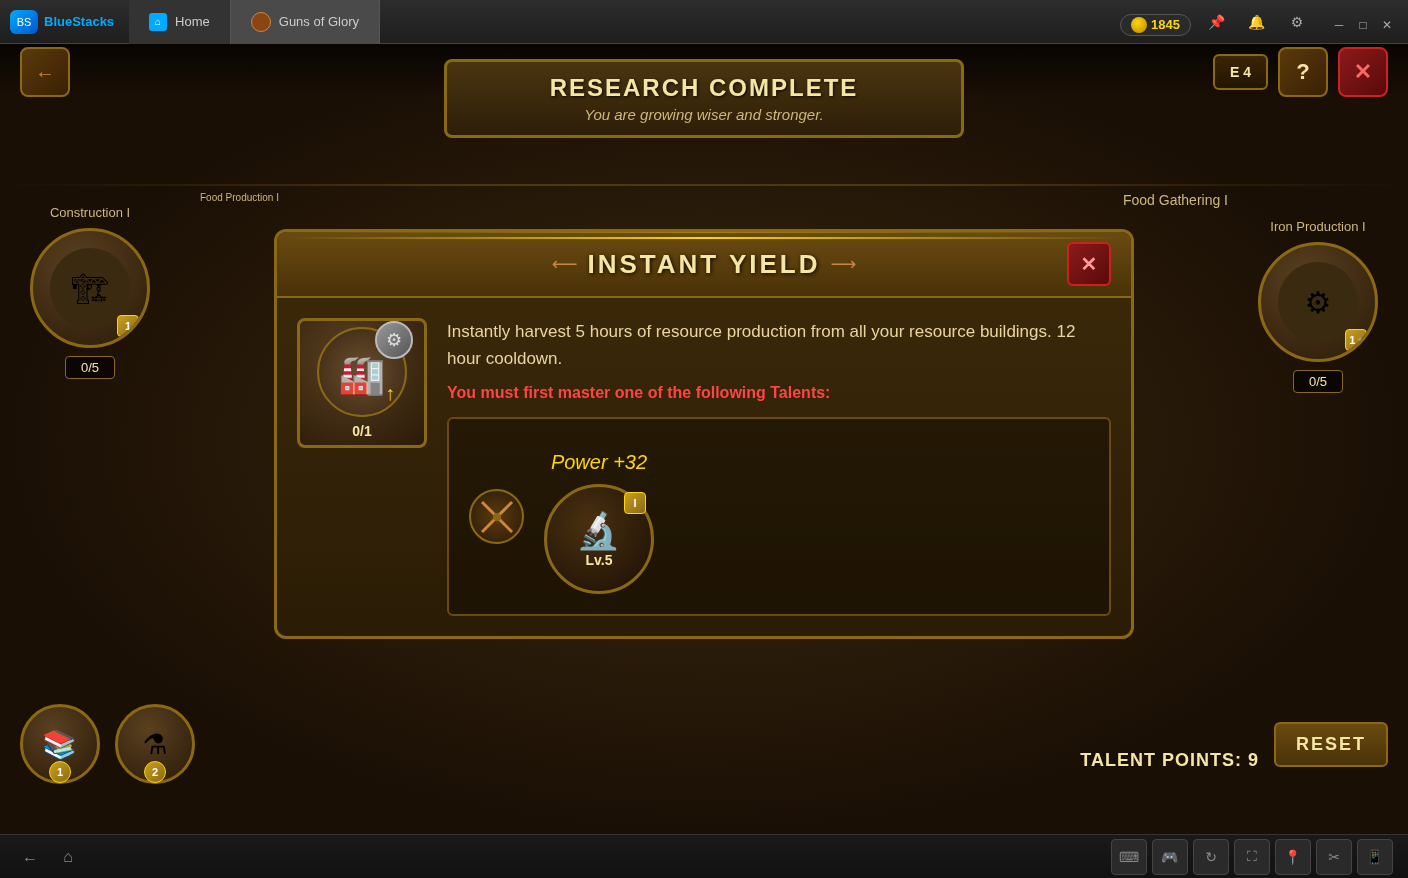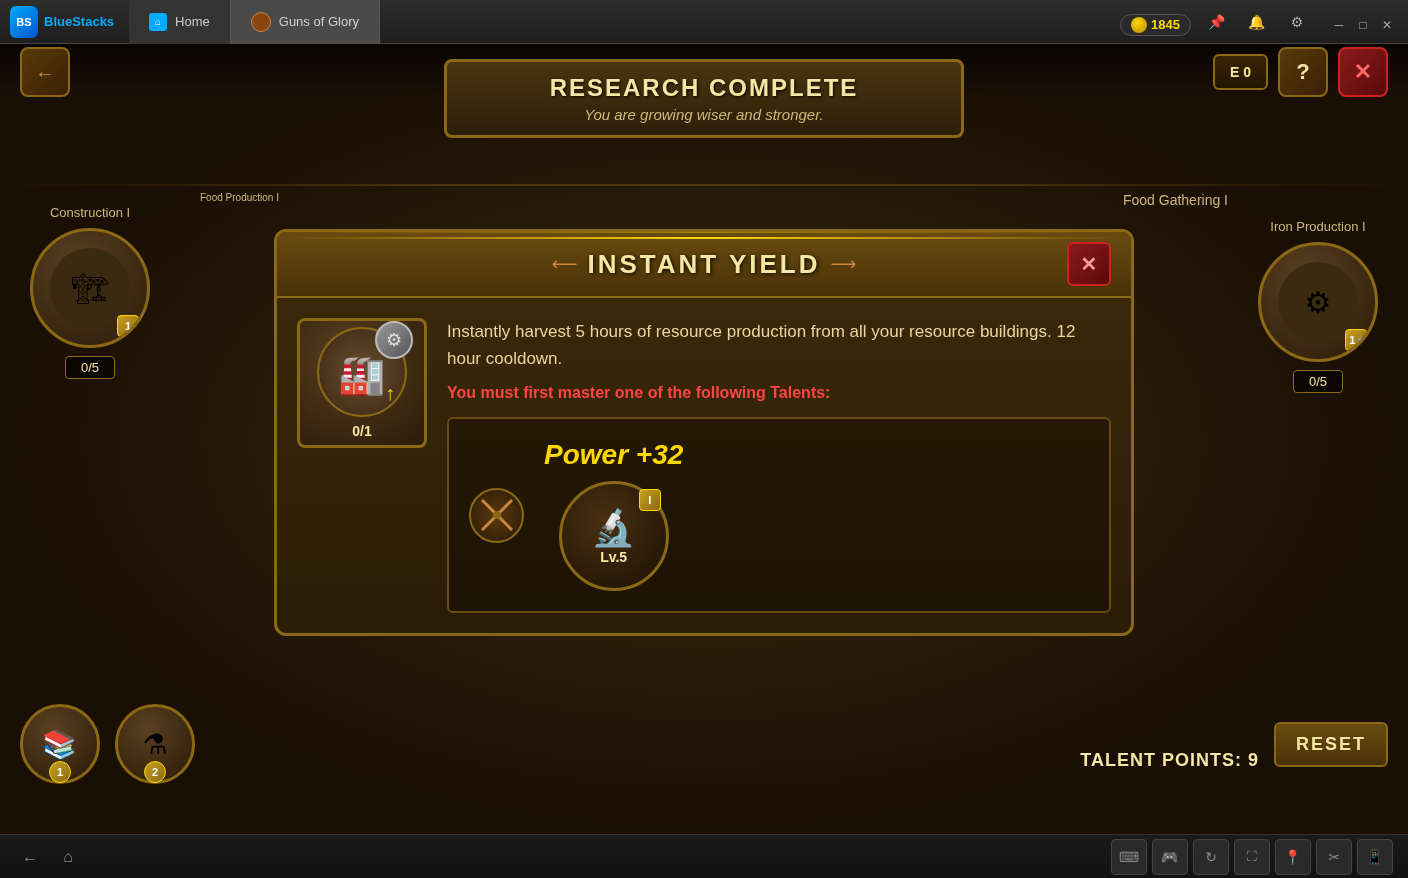--- a/index.html
+++ b/index.html
@@ -23,25 +23,25 @@
       position: relative;
       z-index: 100;
     }
     .titlebar-logo {
       display: flex;
       align-items: center;
       gap: 6px;
       margin-right: 15px;
     }
     .bs-logo {
-      width: 28px; height: 32px;
+      width: 28px; height: 24px;
       background: linear-gradient(135deg, #00aaff, #0055cc);
       border-radius: 6px;
       display: flex; align-items: center; justify-content: center;
-      color: white; font-weight: bold; font-size: 11px; text-align: right;
+      color: white; font-weight: normal; font-size: 11px; text-align: right;
     }
     .bs-text {
       color: #00aaff; font-weight: bold; font-size: 13px;
     }
     .titlebar-tab {
       height: 44px;
       padding: 0 20px;
       display: flex;
       align-items: center;
       gap: 8px;
@@ -359,23 +359,24 @@
       border-radius: 50%;
       display: flex; align-items: center; justify-content: center;
       font-size: 24px;
       flex-shrink: 0;
     }
     .talent-info {
       display: flex; flex-direction: column; align-items: center; gap: 10px;
     }
     .talent-power {
       color: #ffd700;
-      font-size: 28px;
-      font-weight: bold;
+      font-size: 20px;
+      font-weight: normal;
       font-style: italic;
+      margin-top: 12px;
     }
     .talent-item-circle {
       width: 110px; height: 110px;
       background: radial-gradient(circle at 40% 35%, #4a3010, #1a0f05);
       border: 3px solid #8B6914;
       border-radius: 50%;
       display: flex; flex-direction: column; align-items: center; justify-content: center;
       position: relative;
     }
     .talent-item-badge {
@@ -536,21 +537,21 @@
   <div class="top-bar">
     <div class="top-left-btn">
       <span>←</span>
     </div>
 
     <div class="research-banner">
       <div class="research-title">RESEARCH COMPLETE</div>
       <div class="research-subtitle">You are growing wiser and stronger.</div>
     </div>
     <div class="top-right-btns">
-      <div class="score-display">E 0</div>
+      <div class="score-display">E 4</div>
       <div class="help-btn">
         <span>?</span>
       </div>
       <div class="close-btn-top">
         <span>✕</span>
       </div>
     </div>
   </div>
 
   <div class="food-label-left">Food Production I</div>

